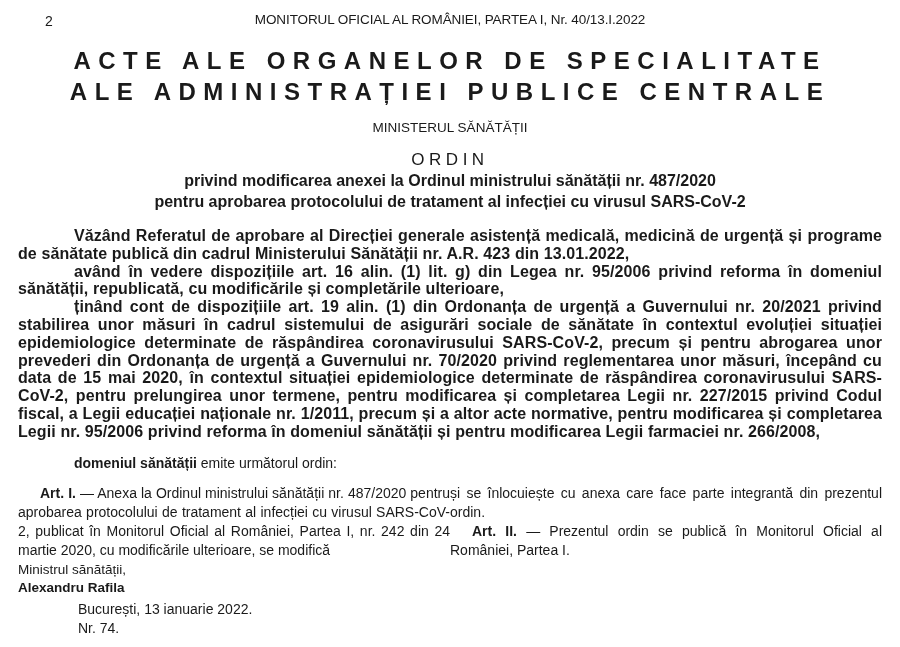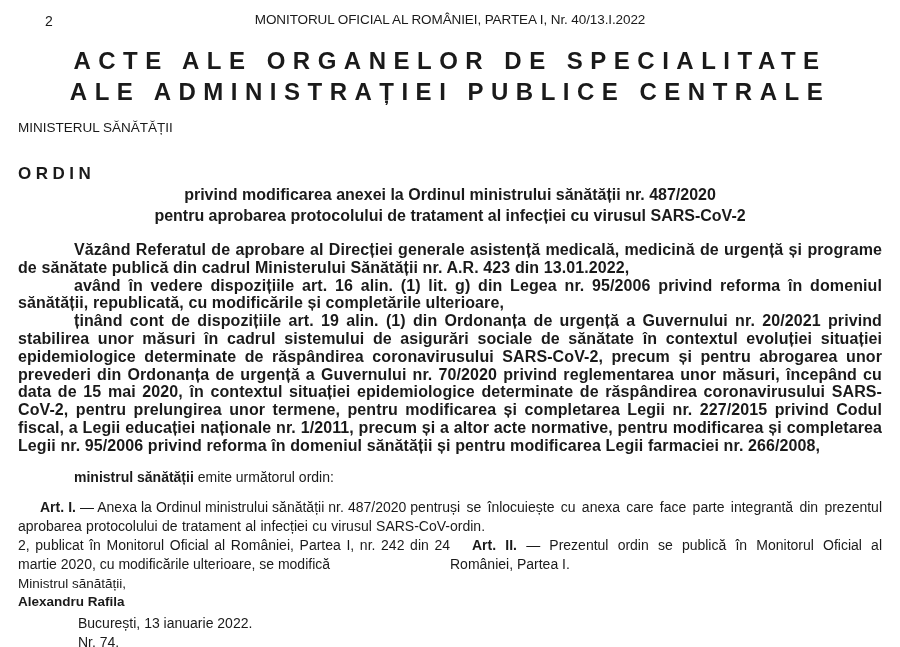--- a/index.html
+++ b/index.html
@@ -32,25 +32,27 @@
     text-align: center;
     font-size: 24px;
     font-weight: bold;
     letter-spacing: 7.5px;
     line-height: 31px;
   }
   .ministry {
     margin-top: 13px;
     font-size: 13.5px;
     line-height: 16px;
+    text-align: center;
   }
   .order-title {
-    margin-top: 27px;
+    margin-top: 13px;
+    text-align: center;
     font-size: 17px;
-    font-weight: bold;
+    font-weight: normal;
     letter-spacing: 4.5px;
     line-height: 21px;
   }
   .order-sub {
     text-align: center;
     font-size: 16px;
     font-weight: bold;
     line-height: 21px;
   }
   .preamble {
@@ -115,21 +117,21 @@
     <div class="order-sub">pentru aprobarea protocolului de tratament al infecției cu virusul SARS-CoV-2</div>
   </div>
 
   <div class="preamble">
     <p>Văzând Referatul de aprobare al Direcției generale asistență medicală, medicină de urgență și programe de sănătate publică din cadrul Ministerului Sănătății nr. A.R. 423 din 13.01.2022,</p>
     <p>având în vedere dispozițiile art. 16 alin. (1) lit. g) din Legea nr. 95/2006 privind reforma în domeniul sănătății, republicată, cu modificările și completările ulterioare,</p>
     <p>ținând cont de dispozițiile art. 19 alin. (1) din Ordonanța de urgență a Guvernului nr. 20/2021 privind stabilirea unor măsuri în cadrul sistemului de asigurări sociale de sănătate în contextul evoluției situației epidemiologice determinate de răspândirea coronavirusului SARS-CoV-2, precum și pentru abrogarea unor prevederi din Ordonanța de urgență a Guvernului nr. 70/2020 privind reglementarea unor măsuri, începând cu data de 15 mai 2020, în contextul situației epidemiologice determinate de răspândirea coronavirusului SARS-CoV-2, pentru prelungirea unor termene, pentru modificarea și completarea Legii nr. 227/2015 privind Codul fiscal, a Legii educației naționale nr. 1/2011, precum și a altor acte normative, pentru modificarea și completarea Legii nr. 95/2006 privind reforma în domeniul sănătății și pentru modificarea Legii farmaciei nr. 266/2008,</p>
   </div>
 
   <p class="enacting">
-    <span class="bold">ministrul sănătății</span><span> emite următorul ordin:</span>
+    <span class="bold">domeniul sănătății</span><span> emite următorul ordin:</span>
   </p>
 
   <div class="columns">
     <div class="col">
       <p class="article">
         <span class="bold">Art. I.</span><span> — Anexa la Ordinul ministrului sănătății nr. 487/2020 pentru aprobarea protocolului de tratament al infecției cu virusul SARS-CoV-2, publicat în Monitorul Oficial al României, Partea I, nr. 242 din 24 martie 2020, cu modificările ulterioare, se modifică</span>
       </p>
     </div>
     <div class="col">
       <p>și se înlocuiește cu anexa care face parte integrantă din prezentul ordin.</p>

